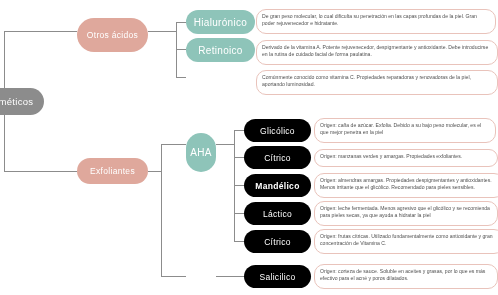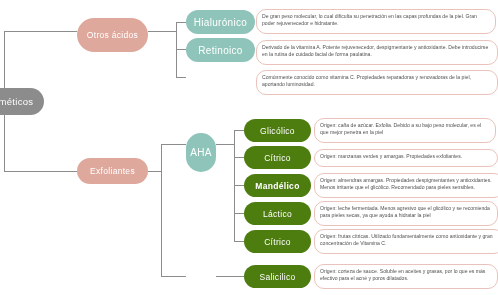--- a/index.html
+++ b/index.html
@@ -12,21 +12,21 @@
   .ln.h{height:1px;}
   .ln.v{width:1px;}
 
   
   .node{position:absolute;display:flex;align-items:center;justify-content:center;
         border-radius:999px;color:#ffffff;text-align:center;
         letter-spacing:.3px;box-sizing:border-box;}
   .node.root{background:#8c8c8c;font-size:9.5px;}
   .node.pink{background:#dfa89c;font-size:8.5px;}
   .node.teal{background:#8ec4b9;font-size:10px;}
-  .node.grey{background:#4d7c0f;font-size:8.5px;}
+  .node.grey{background:#000000;font-size:8.5px;}
 
   
   .desc{position:absolute;box-sizing:border-box;
         border:0.8px solid #e9c3bb;border-radius:10px;
         background:#ffffff;color:#4f4f4f;
         font-size:5.1px;line-height:1.42;
         padding:3px 5px;overflow:hidden;}
 </style>
 </head>
 <body>

